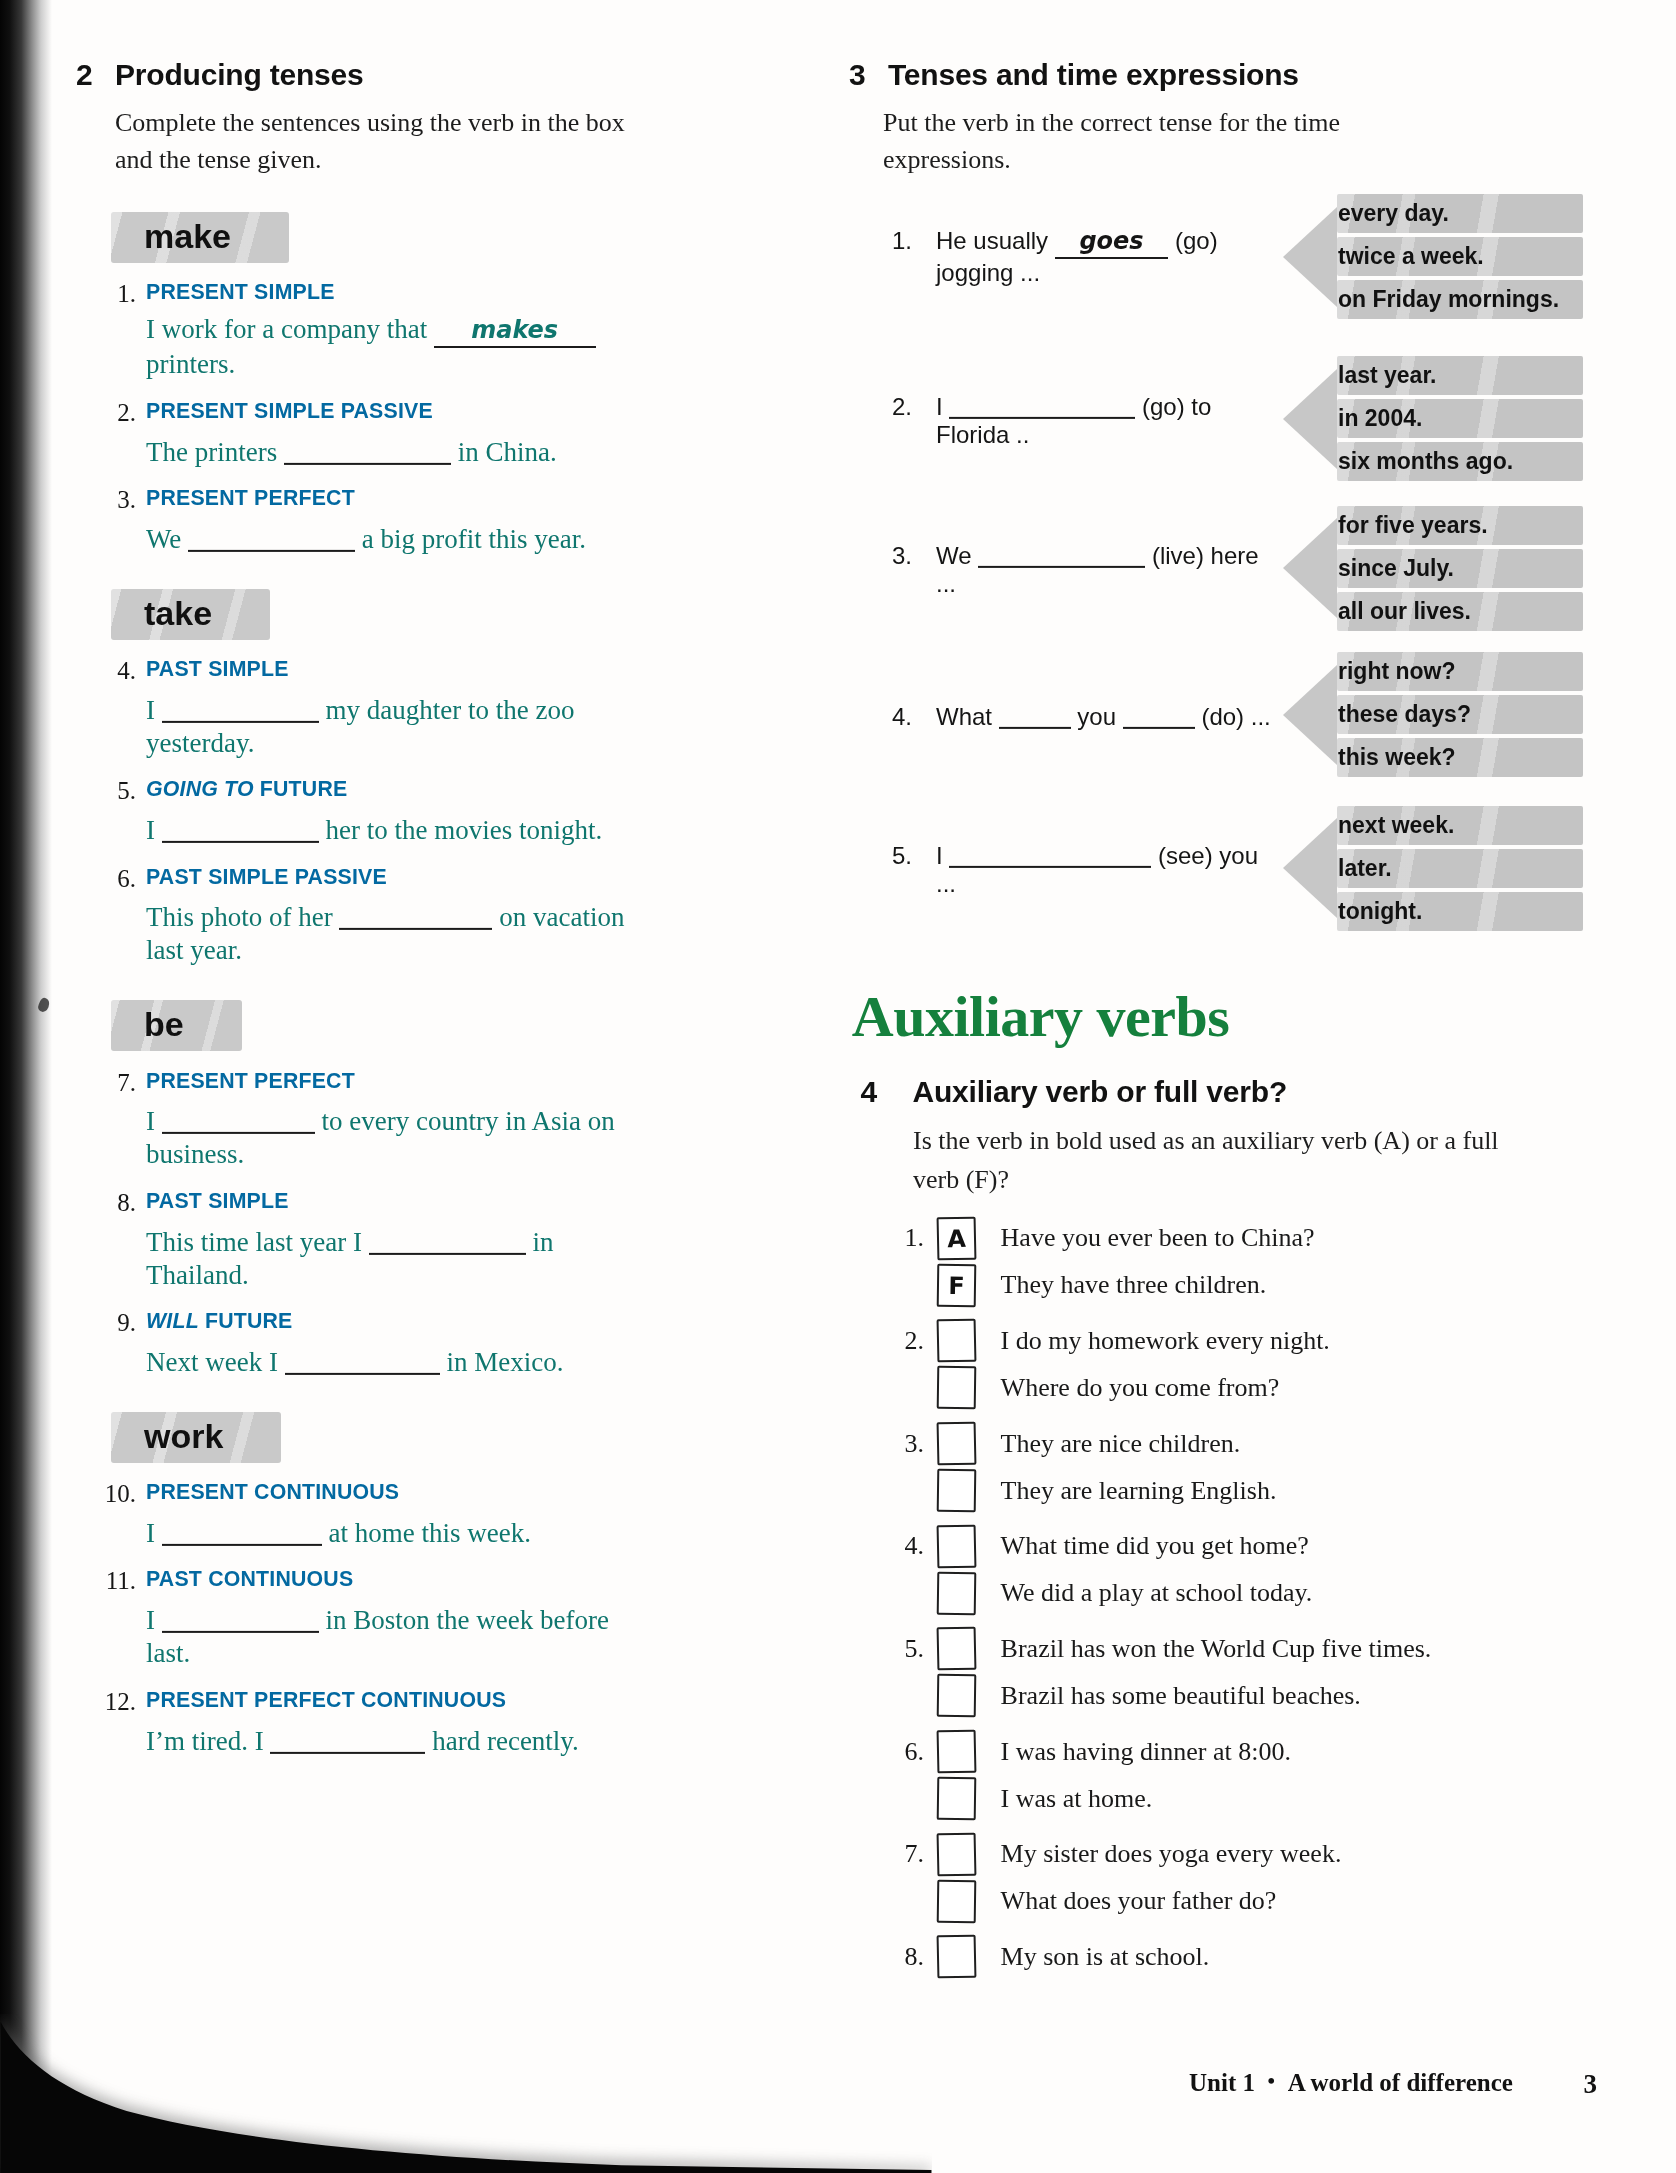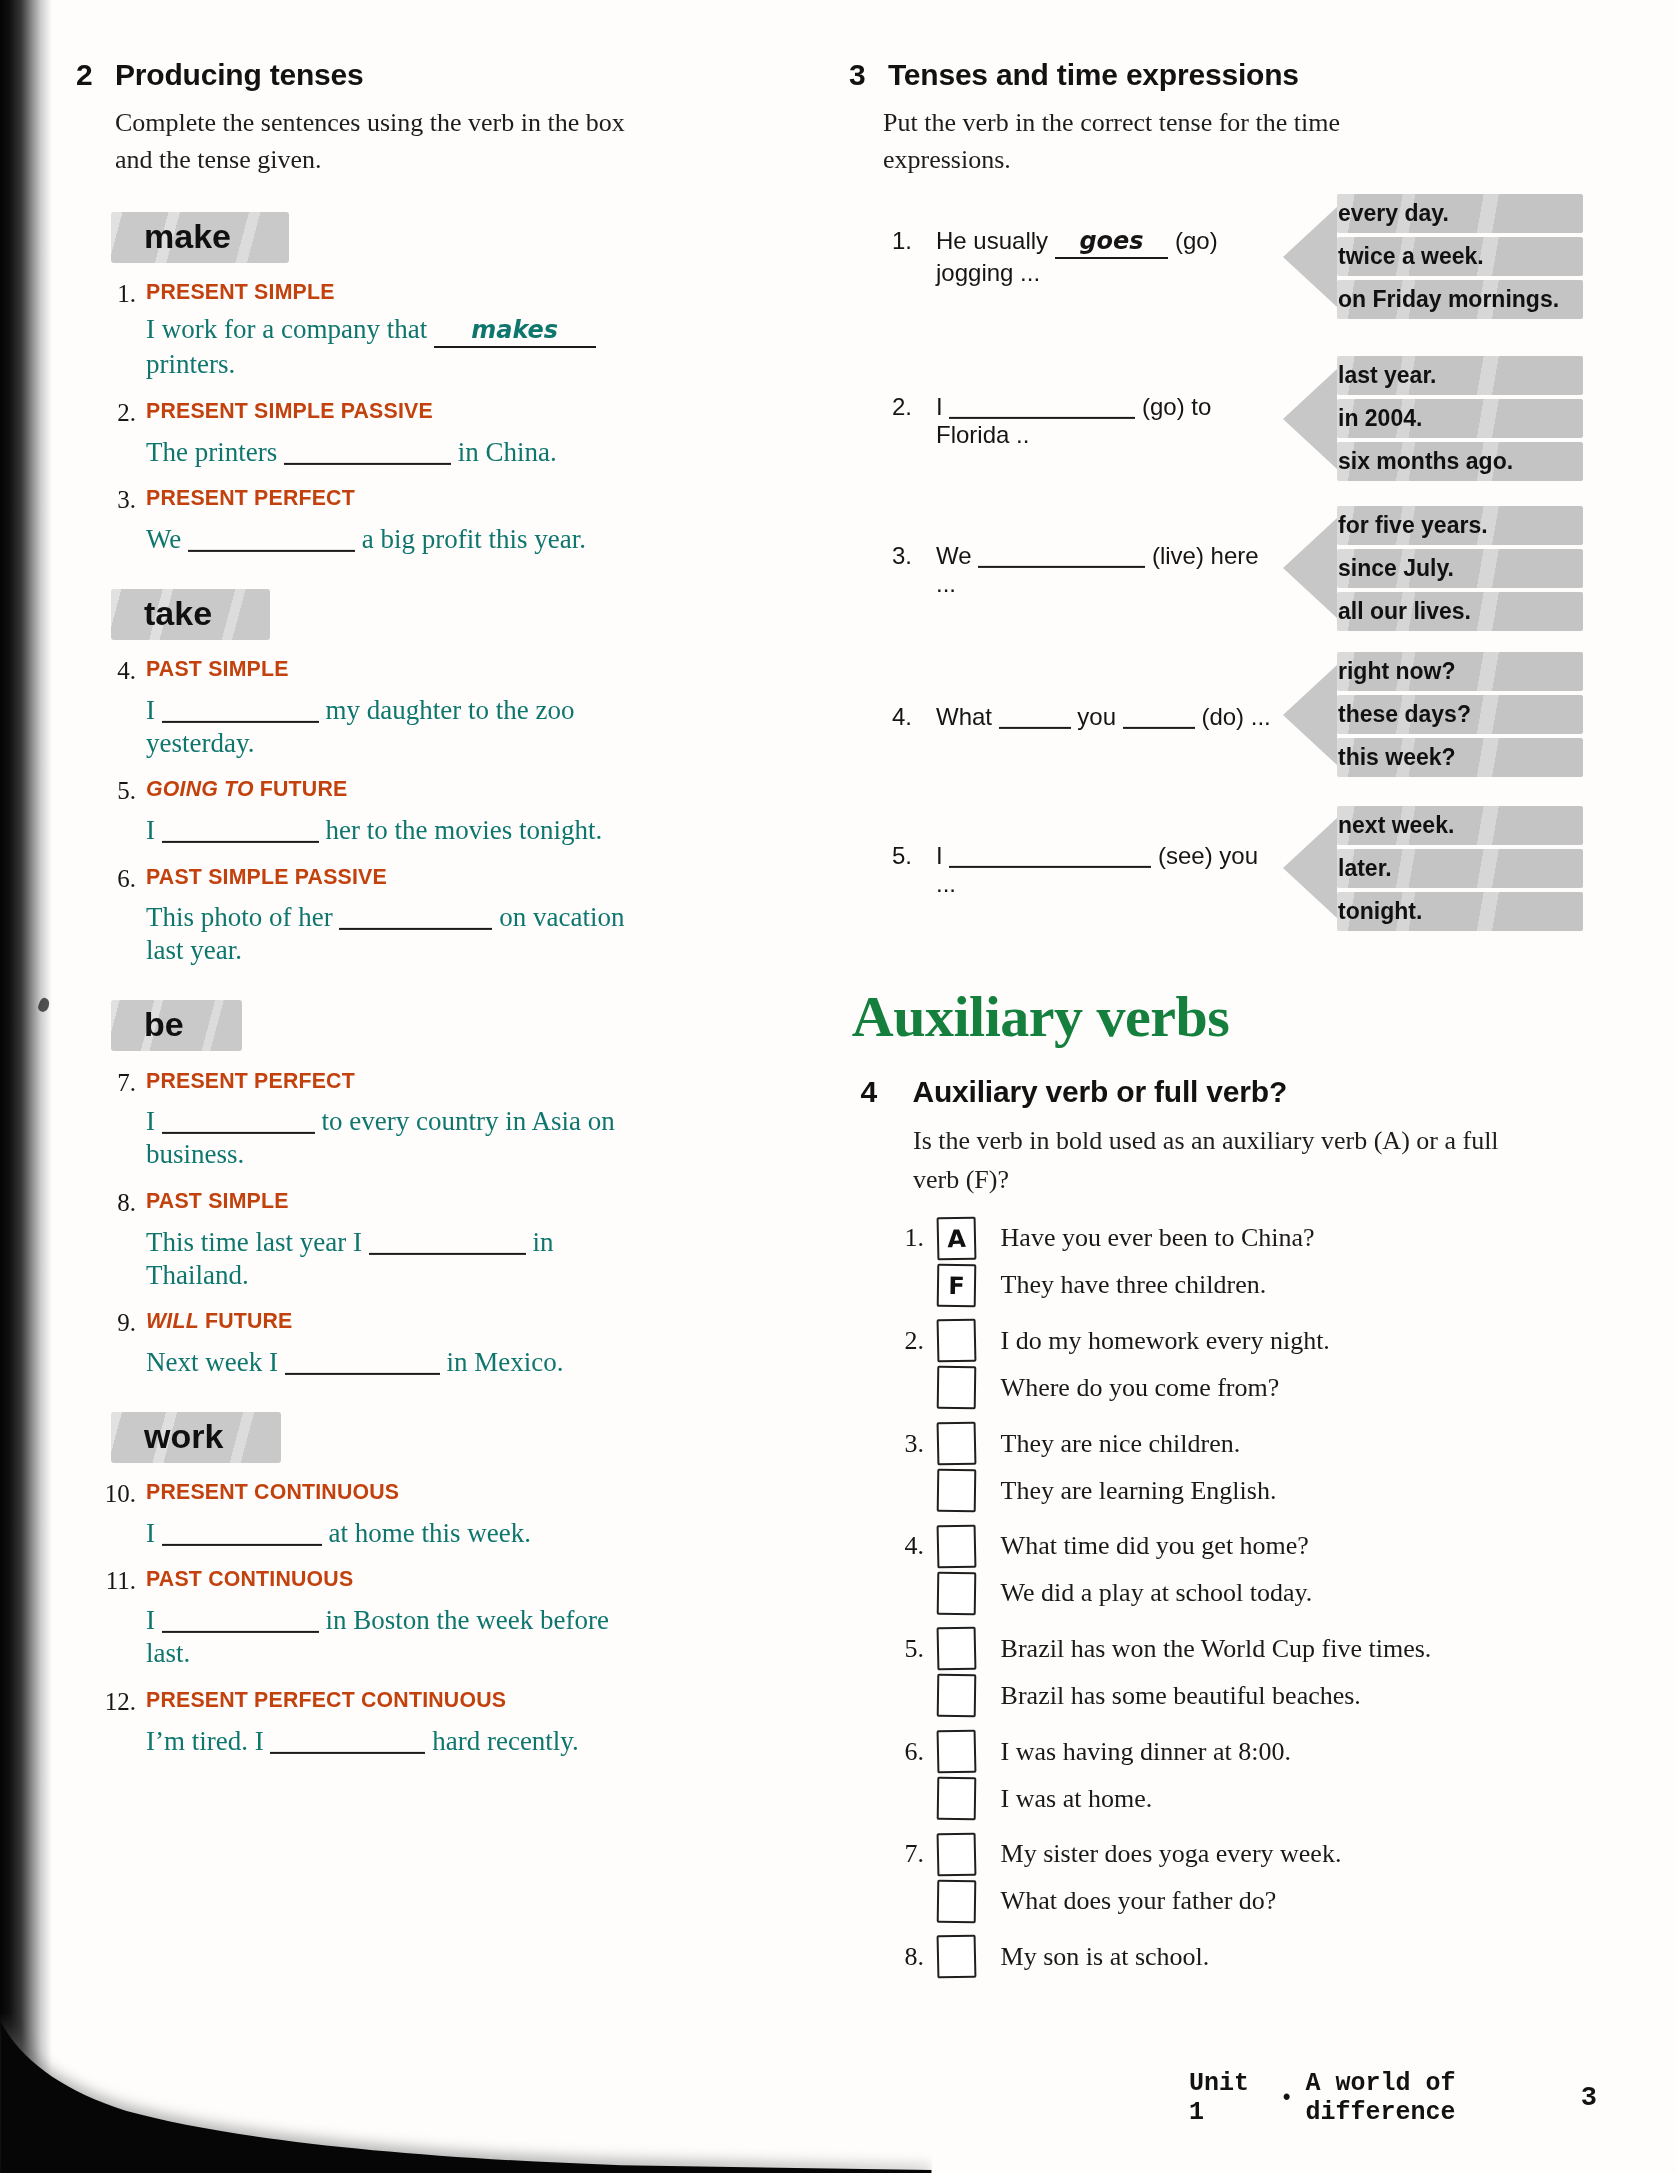--- a/index.html
+++ b/index.html
@@ -22,21 +22,21 @@
   .intro{font-size:26px;line-height:1.45;margin:11.6px 0 0 39px;width:529px;color:#1d1d1d;}
   
   .vbox{display:inline-block;margin:33px 0 0 35px;padding:4.9px 58px 6.8px 33px;
         font-family:"Liberation Sans",sans-serif;font-weight:700;font-size:34px;color:#101010;
         background:linear-gradient(105deg,rgba(255,255,255,.45) 0 6%,rgba(255,255,255,0) 6% 30%,rgba(255,255,255,.4) 30% 36%,rgba(255,255,255,0) 36% 72%,rgba(255,255,255,.35) 72% 78%,rgba(255,255,255,0) 78%),#c9c9c9;
         border-radius:2.9px;}
   .vgroup:first-of-type .vbox{margin-top:19.4px;}
   .titem{position:relative;margin-top:17.5px;padding-left:70px;}
   .tnum{position:absolute;left:0;top:0;width:60px;text-align:right;font-size:25px;color:#161616;}
   .tlabel{font-family:"Liberation Sans",sans-serif;font-weight:700;font-size:21.3px;
-          letter-spacing:0.2px;color:#c2410c;line-height:25px;}
+          letter-spacing:0.2px;color:#0369a1;line-height:25px;}
   .tlabel i{font-style:italic;}
   .tsent{margin-top:7.8px;font-size:27px;line-height:33px;color:#0f766e;}
   
   .bb{font-weight:400;}
   .blank{display:inline-block;height:1em;border-bottom:2.4px solid #1b1b1b;transform:translateY(3.9px);}
   .hand{display:inline-block;font-family:"DejaVu Sans",sans-serif;font-weight:700;font-style:italic;
         font-size:24px;text-align:center;border-bottom:2.4px solid #1b1b1b;padding:0 5.8px 2.9px;line-height:1.1;}
   
   .x3row{display:flex;align-items:center;}
   .x3row.m1{margin-top:15.5px;} .x3row.m2{margin-top:37px;} .x3row.m3{margin-top:25px;}
@@ -62,22 +62,22 @@
   .q4items{margin-top:15.5px;}
   .q4item{margin-bottom:8.7px;}
   .q4line{display:flex;align-items:center;height:47px;}
   .q4num{width:80px;flex:none;text-align:right;font-size:26px;color:#161616;}
   .cbox{margin-left:12.6px;width:35px;height:39px;flex:none;border:2.4px solid #1f1f1f;border-radius:1.9px;
         display:flex;align-items:center;justify-content:center;transform:rotate(-1.2deg);background:#fff;}
   .q4line:nth-child(2) .cbox{transform:rotate(.8deg);}
   .cletter{font-family:"DejaVu Sans",sans-serif;font-weight:700;font-size:24px;color:#111;}
   .q4text{margin-left:25px;font-size:26px;color:#191919;}
   
-  .footer{position:absolute;left:1189px;top:2069px;width:408px;display:flex;align-items:center;
-          font-family:Liberation Mono, monospace;font-weight:700;font-size:25px;color:#121212;}
+  .footer{position:absolute;left:1189px;top:2069px;width:408px;display:flex;align-items:flex-start;
+          font-family:Liberation Serif, serif;font-weight:700;font-size:25px;color:#121212;}
   .footer .dot{margin:0 12.6px;font-size:21.3px;}
   .footer .pgnum{margin-left:auto;font-size:27px;}
 </style>
 </head>
 <body>
 
 <div id="page">
   <div class="spine"></div>
   <div class="speck"></div>
 

